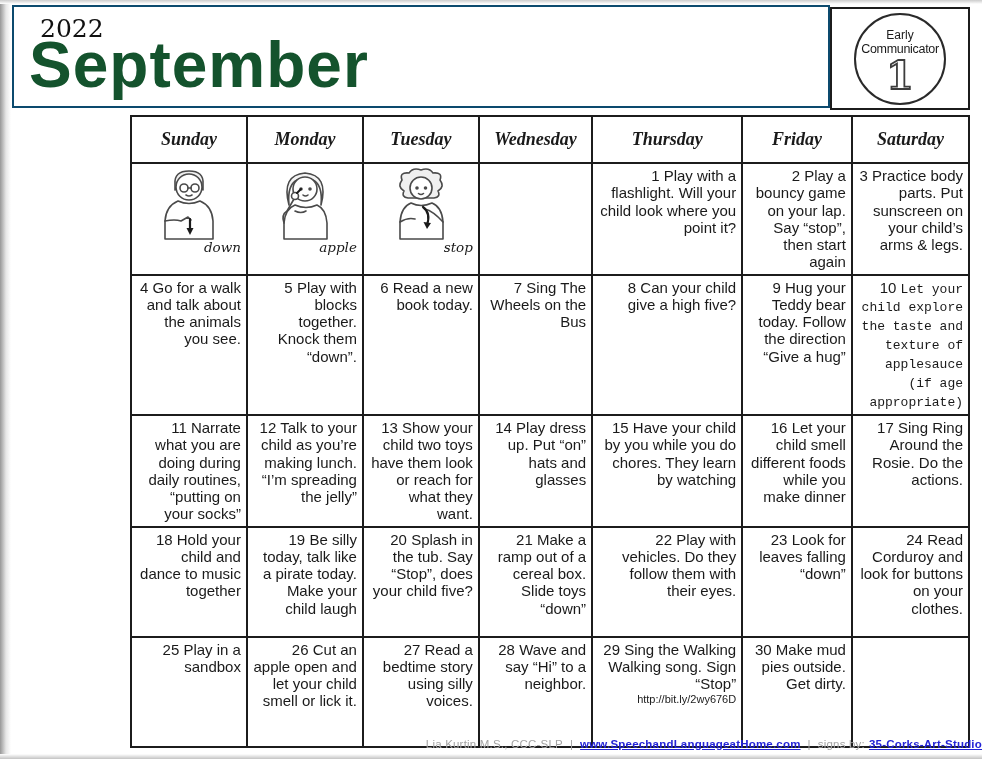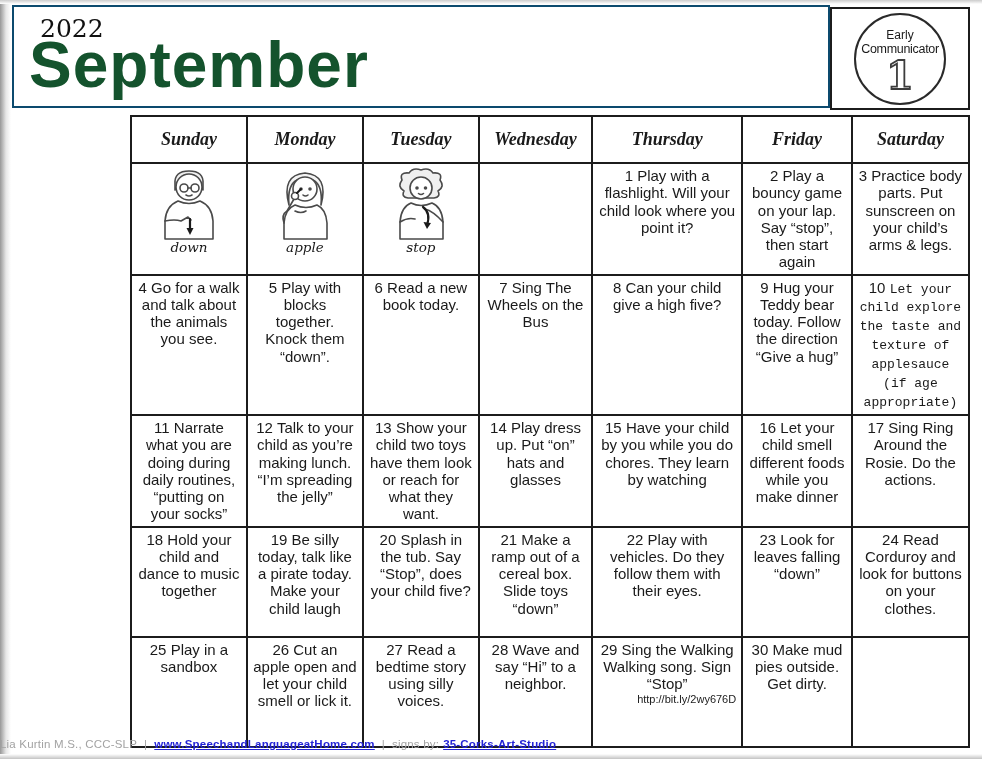--- a/index.html
+++ b/index.html
@@ -24,30 +24,30 @@
         color:#fff;-webkit-text-stroke:1.8px #3d3d3d;margin-top:-1px;}
 
   
   .calendar{position:absolute;left:12px;top:115px;width:958px;height:618px;}
   .notes-box{position:absolute;left:0;top:0;width:111px;height:613px;border:2px solid #1c1c1c;background:#fff;}
   .notes-label{text-align:center;margin-top:6px;font-weight:bold;font-size:15px;letter-spacing:.3px;}
   table.cal{position:absolute;left:118px;top:0;border-collapse:collapse;table-layout:fixed;background:#fff;padding-left:44px;}
   table.cal th,table.cal td{border:2px solid #1c1c1c;width:120px;box-sizing:border-box;}
   table.cal th{height:47px;font-family:"Liberation Serif",serif;font-style:italic;font-weight:bold;
         font-size:18px;text-align:center;}
-  table.cal td{height:110px;vertical-align:top;text-align:center;padding:3px 5px;font-size:15px;line-height:1.15;}
+  table.cal td{height:110px;vertical-align:top;text-align:right;padding:3px 5px;font-size:15px;line-height:1.15;}
   td.small-text .day-text{font-size:13px;font-family:Liberation Mono, monospace;}
   .cell-link{font-size:11px;margin-top:1px;color:#1a1a1a;margin-left:39px;}
   td.sign-cell{text-align:center;vertical-align:middle;padding:2px;}
   .sign-figure svg{display:block;margin:0 auto;}
   .sign-caption{font-family:"DejaVu Serif",serif;font-style:italic;font-size:13.5px;margin-top:-3px;}
 
   
-  .footer{position:absolute;left:0;right:0;top:738px;text-align:left;font-size:11.5px;
-        color:#a3a3a3;letter-spacing:.2px;}
+  .footer{position:absolute;left:0;right:0;top:738px;text-align:right;font-size:11.5px;
+        color:#a3a3a3;letter-spacing:.2px;padding-left:46px;}
   .footer a{color:#2323d6;font-weight:bold;text-decoration:underline;cursor:pointer;}
   .footer .sep{margin:0 7px;}
   .footer .signsby{margin-right:4px;}
 </style>
 </head>
 <body>
 
 <div class="page">
   <div class="edge-left"></div>
   <div class="edge-top"></div>

